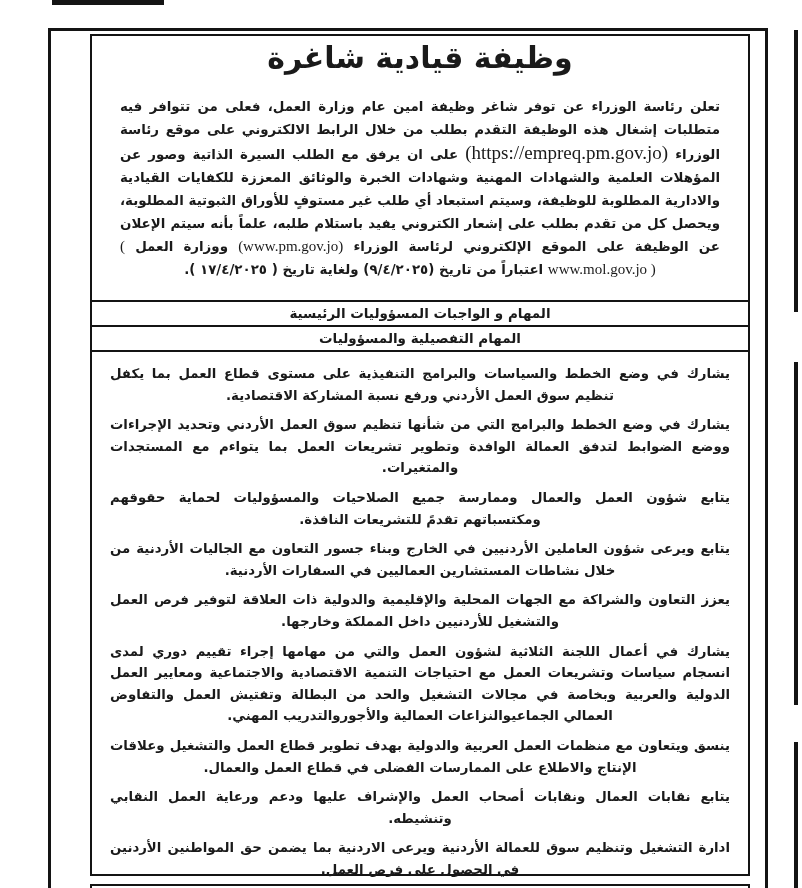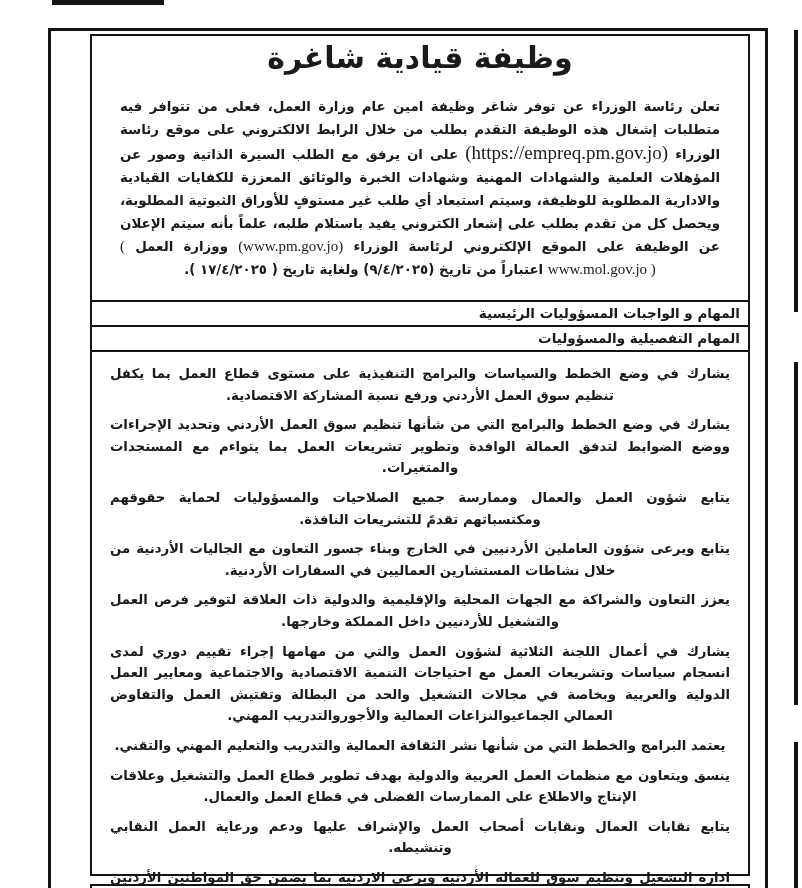--- a/index.html
+++ b/index.html
@@ -32,21 +32,21 @@
     margin:16px;padding:1px 12px 3px;font-size:13.4px;line-height:23px;
     font-weight:bold;text-align:justify;text-align-last:center;
   }
   .latin{
     direction:ltr;unicode-bidi:embed;font-family:"Liberation Serif",serif;
     font-weight:normal;
   }
   .latin-big{font-size:19px;}
   .latin-small{font-size:15px;}
   .sec-head{
-    font-weight:bold;font-size:13.5px;
+    text-align:center;font-weight:bold;font-size:13.5px;
     padding:3px 8px 4px;border-bottom:2px solid #141414;
   }
   .sec-head-first{border-top:2px solid #141414;}
   .duties{padding:3px 10px 0;}
   .duty{
     margin:8px;font-size:13.3px;line-height:21.6px;font-weight:bold;
     text-align:justify;text-align-last:center;
   }
 </style>
 </head>
@@ -77,21 +77,20 @@
     <div class="sec-head sec-head-first">المهام و الواجبات المسؤوليات الرئيسية</div>
     <div class="sec-head">المهام التفصيلية والمسؤوليات</div>
 
     <div class="duties">
       <p class="duty">يشارك في وضع الخطط والسياسات والبرامج التنفيذية على مستوى قطاع العمل بما يكفل تنظيم سوق العمل الأردني ورفع نسبة المشاركة الاقتصادية.</p>
       <p class="duty">يشارك في وضع الخطط والبرامج التي من شأنها تنظيم سوق العمل الأردني وتحديد الإجراءات ووضع الضوابط لتدفق العمالة الوافدة وتطوير تشريعات العمل بما يتواءم مع المستجدات والمتغيرات.</p>
       <p class="duty">يتابع شؤون العمل والعمال وممارسة جميع الصلاحيات والمسؤوليات لحماية حقوقهم ومكتسباتهم تقدمً للتشريعات النافذة.</p>
       <p class="duty">يتابع ويرعى شؤون العاملين الأردنيين في الخارج وبناء جسور التعاون مع الجاليات الأردنية من خلال نشاطات المستشارين العماليين في السفارات الأردنية.</p>
       <p class="duty">يعزز التعاون والشراكة مع الجهات المحلية والإقليمية والدولية ذات العلاقة لتوفير فرص العمل والتشغيل للأردنيين داخل المملكة وخارجها.</p>
       <p class="duty">يشارك في أعمال اللجنة الثلاثية لشؤون العمل والتي من مهامها إجراء تقييم دوري لمدى انسجام سياسات وتشريعات العمل مع احتياجات التنمية الاقتصادية والاجتماعية ومعايير العمل الدولية والعربية وبخاصة في مجالات التشغيل والحد من البطالة وتفتيش العمل والتفاوض العمالي الجماعيوالنزاعات العمالية والأجوروالتدريب المهني.</p>
-      <p class="duty">يعتمد البرامج والخطط التي من شأنها نشر الثقافة العمالية والتدريب والتعليم المهني والتقني.</p>
       <p class="duty">ينسق ويتعاون مع منظمات العمل العربية والدولية بهدف تطوير قطاع العمل والتشغيل وعلاقات الإنتاج والاطلاع على الممارسات الفضلى في قطاع العمل والعمال.</p>
       <p class="duty">يتابع نقابات العمال ونقابات أصحاب العمل والإشراف عليها ودعم ورعاية العمل النقابي وتنشيطه.</p>
       <p class="duty">ادارة التشغيل وتنظيم سوق للعمالة الأردنية ويرعى الاردنية بما يضمن حق المواطنين الأردنين في الحصول على فرص العمل.</p>
       <p class="duty">يتابع تنفيذ وتطوير الخطط الاستراتيجية والبرامج التنفيذية المنبثقة عنها ومتابعة ادائها والايعاز بتصويب الانحرافات لضمان تحقيق مستهدفات الوزارة.</p>
 
     </div>
   </div>
 
   <div class="next-box"></div>
 

